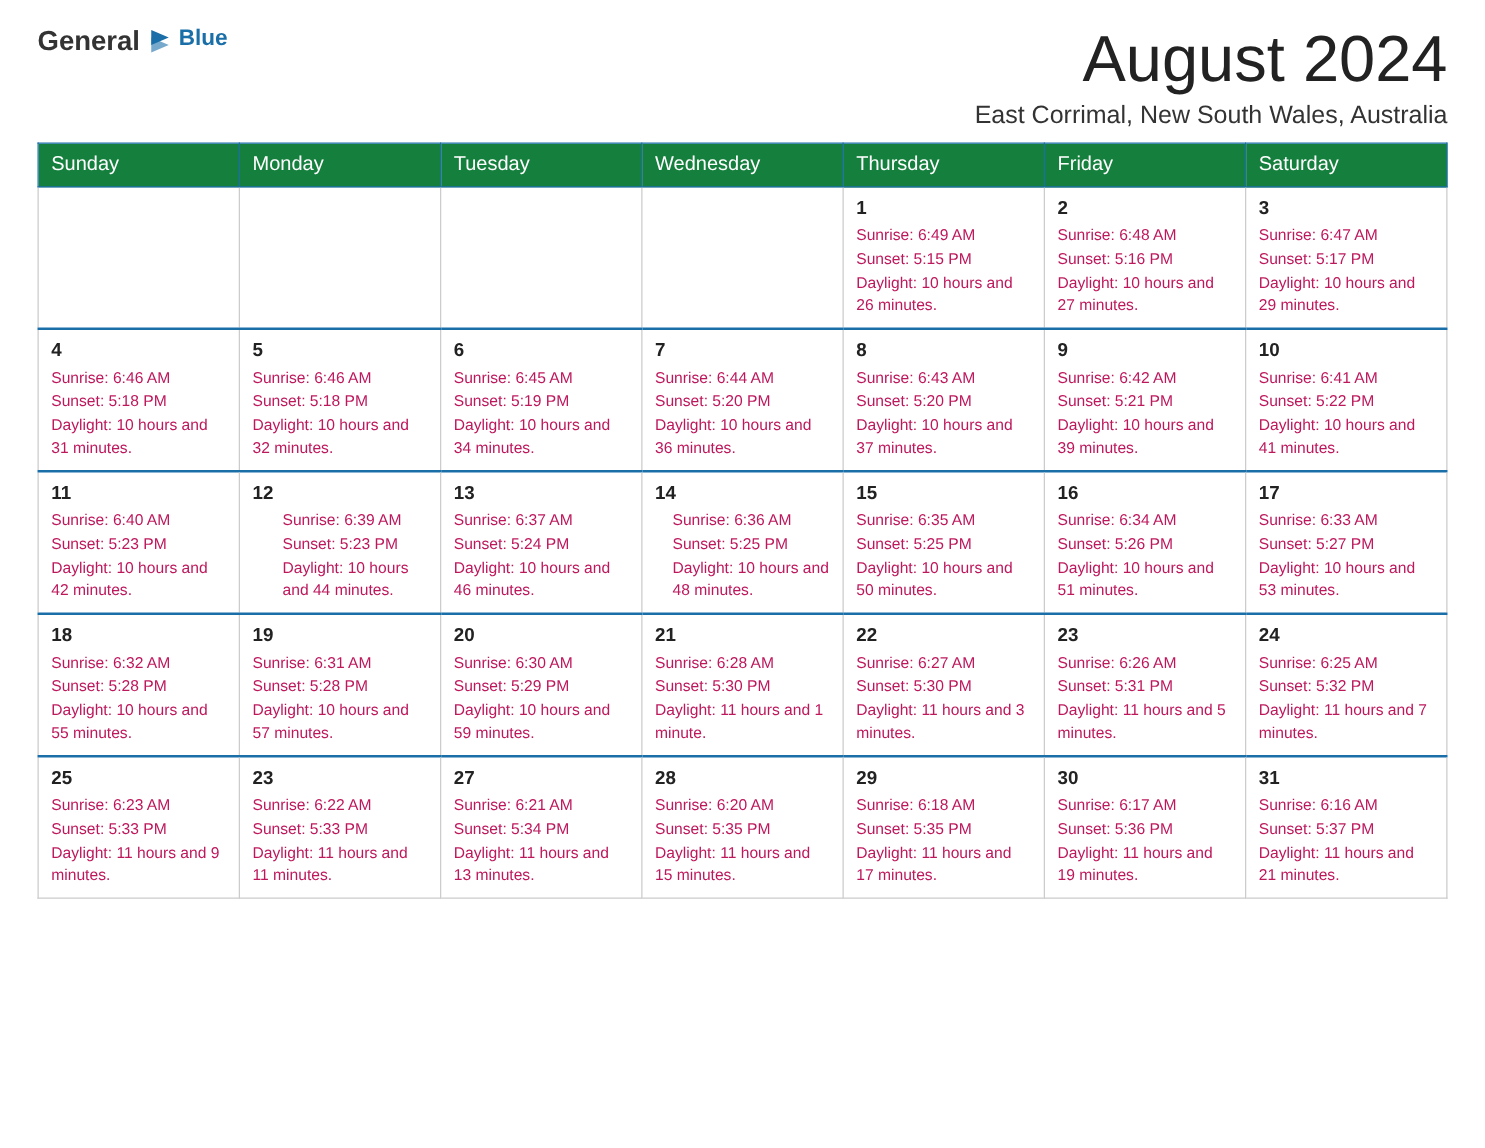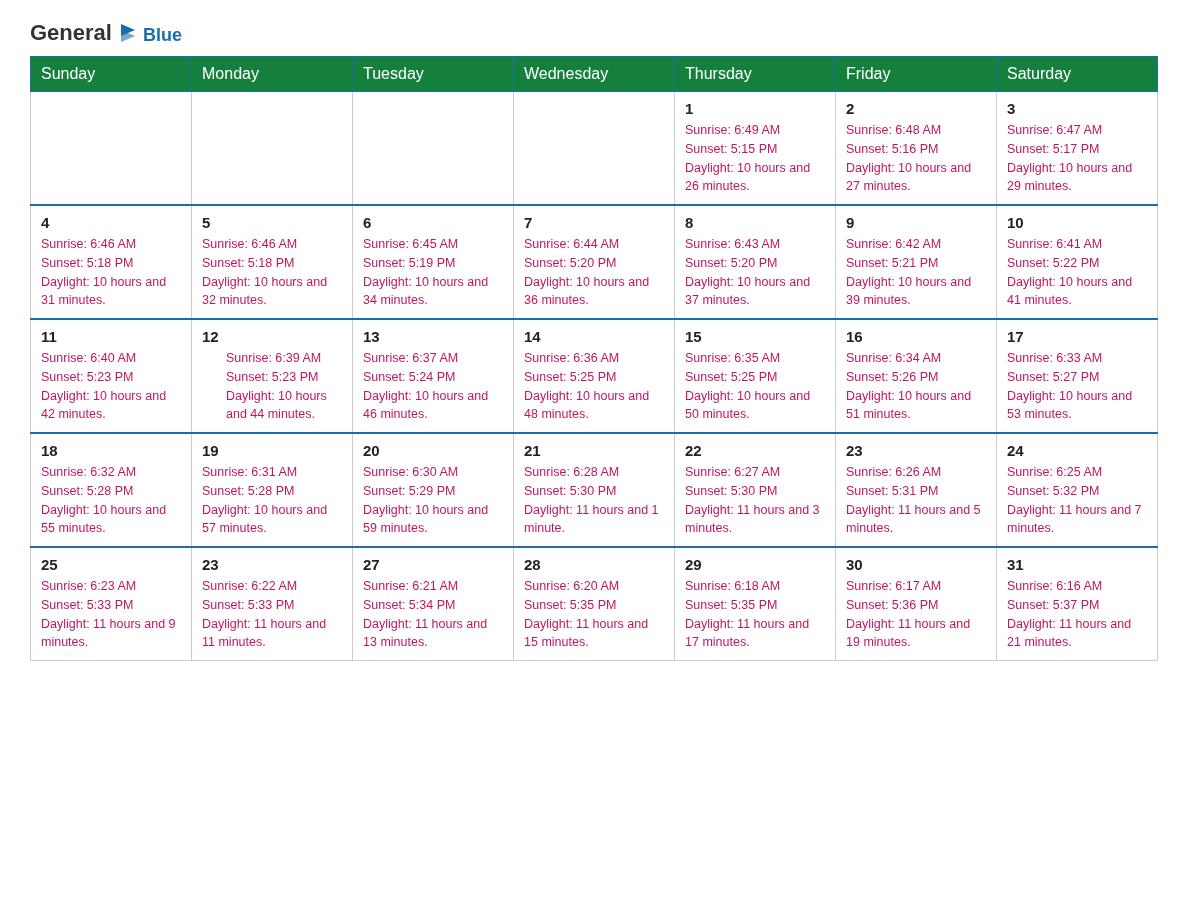--- a/index.html
+++ b/index.html
@@ -11,21 +11,21 @@
       min-height: 918px;
     }
     .header {
       display: flex;
       justify-content: space-between;
       align-items: flex-start;
       margin-bottom: 10px;
     }
     .logo {
       display: flex;
-      align-items: flex-end;
+      align-items: flex-start;
     }
     .logo-text-general {
       font-size: 22px;
       font-weight: bold;
       color: #333;
     }
     .logo-text-blue {
       font-size: 18px;
       font-weight: bold;
       color: #1a6fa8;
@@ -103,20 +103,24 @@
   <div class="logo">
     <div style="display:flex; align-items:center;">
       <span class="logo-text-general">General</span>
       <svg width="26" height="26" viewBox="0 0 26 26" style="margin: 0 2px 0 3px;">
         <polygon points="6,4 20,10 6,16" fill="#1a6fa8"></polygon>
         <polygon points="6,10 20,16 6,22" fill="#1a6fa8" opacity="0.6"></polygon>
       </svg>
     </div>
     <span class="logo-text-blue">Blue</span>
   </div>
+  <div class="title-block">
+    <div class="month-title">August 2024</div>
+    <div class="location-title">East Corrimal, New South Wales, Australia</div>
+  </div>
 </div>
 
 <table class="calendar">
   <thead>
     <tr>
     <th>Sunday</th>
         <th>Monday</th>
         <th>Tuesday</th>
         <th>Wednesday</th>
         <th>Thursday</th>
@@ -207,21 +211,21 @@
 Daylight: 10 hours and 44 minutes.</div>
         </td>
         <td>
           <span class="day-number">13</span>
           <div class="day-info" style="white-space: pre-line;">Sunrise: 6:37 AM
 Sunset: 5:24 PM
 Daylight: 10 hours and 46 minutes.</div>
         </td>
         <td>
           <span class="day-number">14</span>
-          <div class="day-info" style="white-space: pre-line;">Sunrise: 6:36 AM
+          <div class="day-info" style="white-space: pre-line; margin-left: 14px;">Sunrise: 6:36 AM
 Sunset: 5:25 PM
 Daylight: 10 hours and 48 minutes.</div>
         </td>
         <td>
           <span class="day-number">15</span>
           <div class="day-info" style="white-space: pre-line;">Sunrise: 6:35 AM
 Sunset: 5:25 PM
 Daylight: 10 hours and 50 minutes.</div>
         </td>
         <td>

